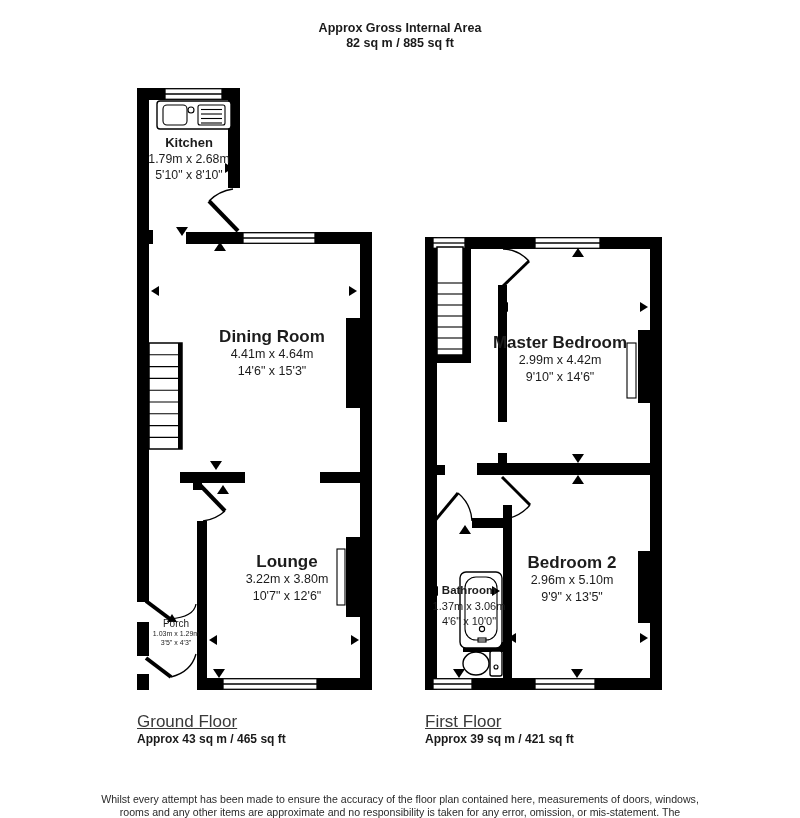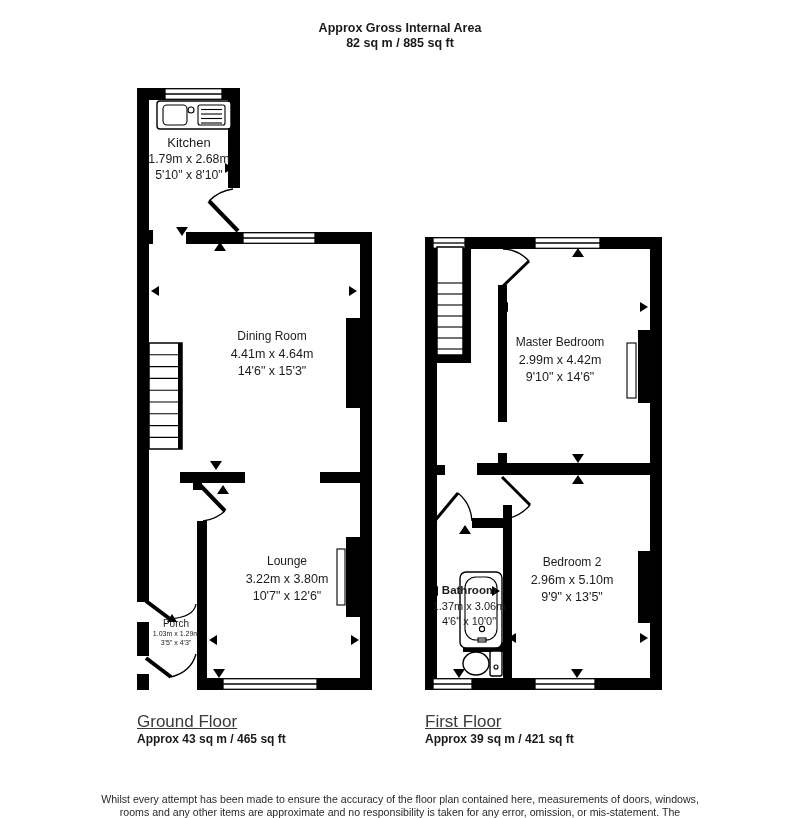--- a/index.html
+++ b/index.html
@@ -6,23 +6,23 @@
   .canvas{position:relative;width:800px;height:818px;background:#ffffff;overflow:hidden;
           font-family:"Liberation Sans",sans-serif;color:#1c1c1c;padding-left:40px;}
   .abs{position:absolute;}
   .page-title{left:0;top:21px;width:800px;text-align:center;font-weight:bold;
               font-size:12.5px;line-height:15px;color:#1a1a1a;}
   .page-title span{display:block;}
   svg.plan{position:absolute;left:0;top:0;}
   .room-label{position:absolute;text-align:center;color:#1c1c1c;}
   .room-label span{display:block;}
   .lbl-main{font-size:12.5px;line-height:17.5px;}
-  .lbl-main .rname{font-weight:normal;font-size:12px;}
+  .lbl-main .rname{font-weight:bold;font-size:17px;}
   .lbl-kitchen{font-size:12.3px;line-height:16px;}
-  .lbl-kitchen .rname{font-weight:normal;font-size:13px;}
+  .lbl-kitchen .rname{font-weight:bold;font-size:13px;}
   .lbl-bath{font-size:11px;line-height:15.5px;}
   .lbl-bath .rname{font-weight:bold;font-size:11.5px;}
   .lbl-porch{font-size:7px;line-height:9.5px;}
   .lbl-porch .rname{font-weight:normal;font-size:10px;}
   .floor-caption{position:absolute;}
   .floor-caption .fname{display:block;font-size:17px;color:#3a3a3a;line-height:20px;text-decoration:underline;}
   .floor-caption .farea{display:block;font-size:12px;font-weight:bold;color:#1a1a1a;margin-top:0;}
   .disclaimer{position:absolute;left:95px;top:757px;width:610px;text-align:center;
               font-size:10.6px;line-height:12.9px;color:#2a2a2a;margin-top:36px;}
   

